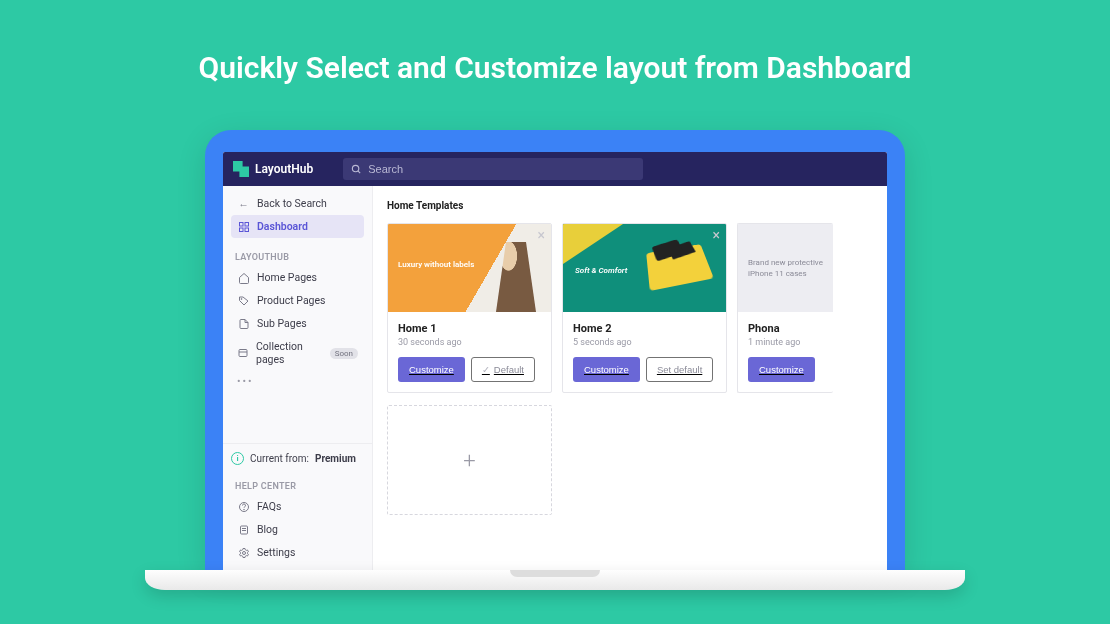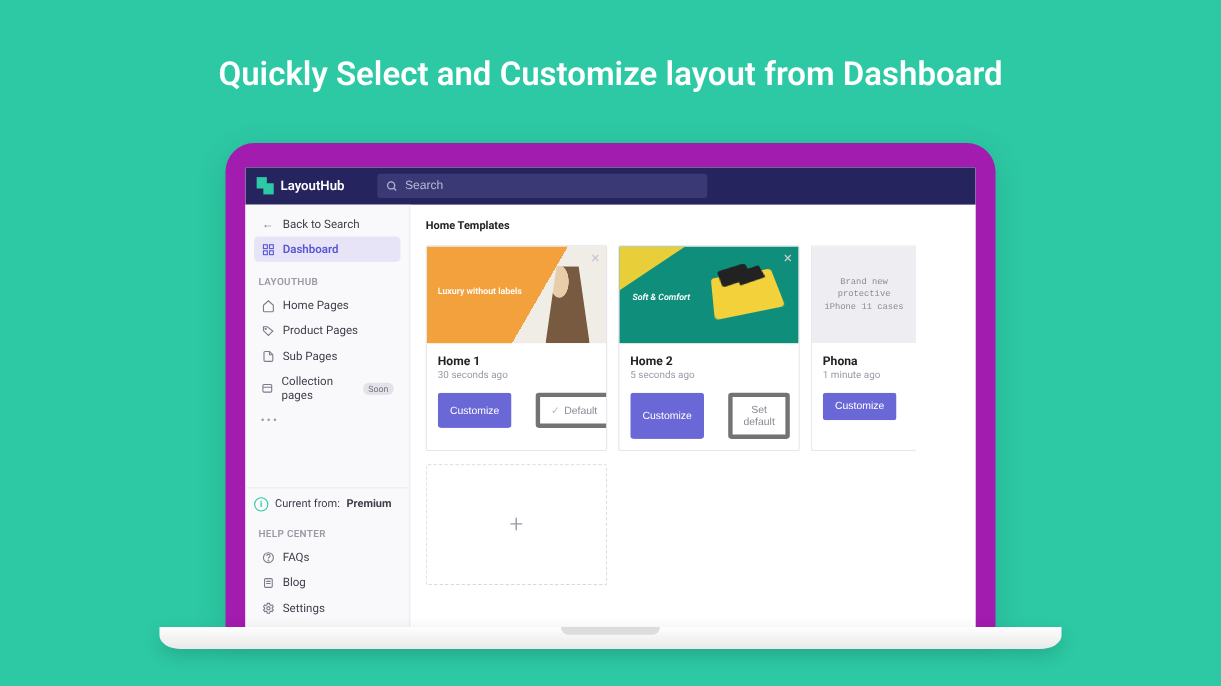--- a/index.html
+++ b/index.html
@@ -19,21 +19,21 @@
     padding-top: 50px;
   }
   .laptop {
     position: absolute;
     left: 50%;
     transform: translateX(-50%);
     top: 130px;
     width: 700px;
   }
   .screen-bezel {
-    background: #a21caf;
+    background: #3b82f6;
     border-radius: 26px 26px 0 0;
     padding: 22px 18px 0 18px;
     height: 440px;
     box-shadow: 0 8px 30px rgba(0,0,0,0.12);
   }
   .screen {
     background: #fff;
     border-radius: 2px 2px 0 0;
     height: 100%;
     overflow: hidden;
@@ -202,31 +202,31 @@
     background:#f3d13b; transform: perspective(120px) rotateX(30deg) rotateZ(-12deg);
     border-radius:4px;
   }
   .thumb2 .box::after{
     content:""; position:absolute; left:8px; top:-10px; width:30px;height:20px;
     background:#222; border-radius:3px; transform: rotate(-10deg);
     box-shadow: 14px 6px 0 -2px #222;
   }
   .thumb2 .thumb-text { left:12px; top:42px;font-style:italic; }
   .thumb3 { background:#ededf2; display:flex; align-items:center; justify-content:center; padding:0 8px;}
-  .thumb3-text { color:#8a8a97; font-size:8px; text-align:center; line-height:1.4;font-family:Liberation Mono, monospace; }
+  .thumb3-text { color:#8a8a97; font-size:8px; text-align:left; line-height:1.4; }
   .card-body { padding:10px 10px 10px; }
   .card-name { font-size:11px; font-weight:700; color:#222; }
   .card-time { font-size:9px; color:#9a9aa6; margin-top:2px; }
-  .card-actions { display:flex; gap:22px; margin-top:10px; }
+  .card-actions { display:flex; gap:6px; margin-top:10px;text-decoration:underline; }
   .btn {
     font-size:9.5px; padding:6px 10px; border-radius:3px; border:1px solid transparent;
     cursor:pointer; background:#6a67d6; color:#fff;
   }
   .btn.ghost {
-    background:#fff; color:#8a8a97; border:4px solid #737373;
+    background:#fff; color:#8a8a97; border:1px solid #737373;
   }
   .btn.ghost .chk { color:#b6b6c0; margin-right:4px; }
   .add-card {
     width:165px; height:110px;
     border:1.5px dashed #d7d7de;
     border-radius:2px;
     margin-top:12px;
     display:flex; align-items:center; justify-content:center;
     color:#9a9aa6;
     cursor:pointer;

